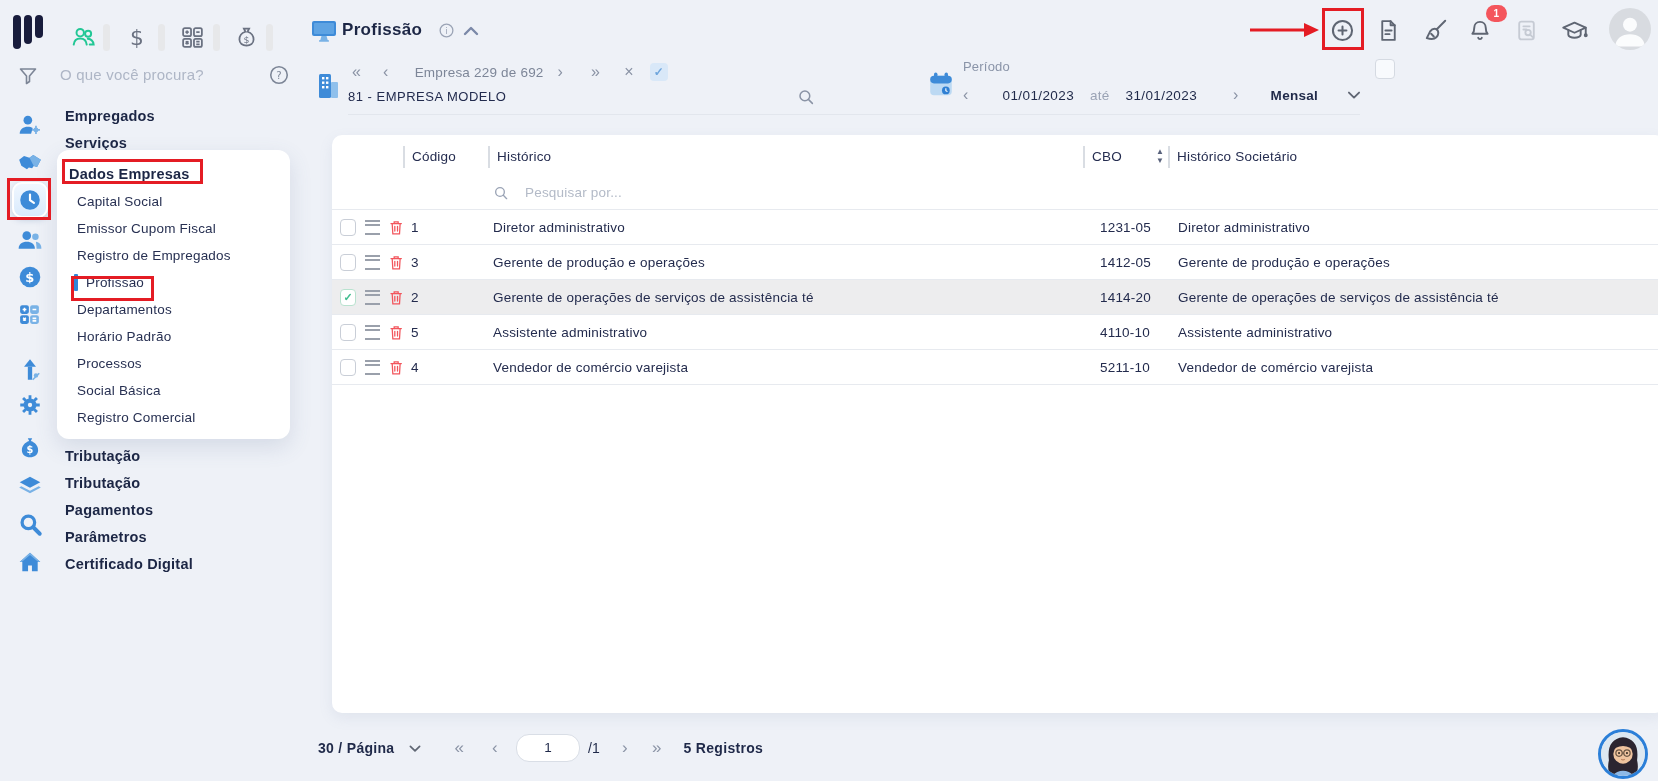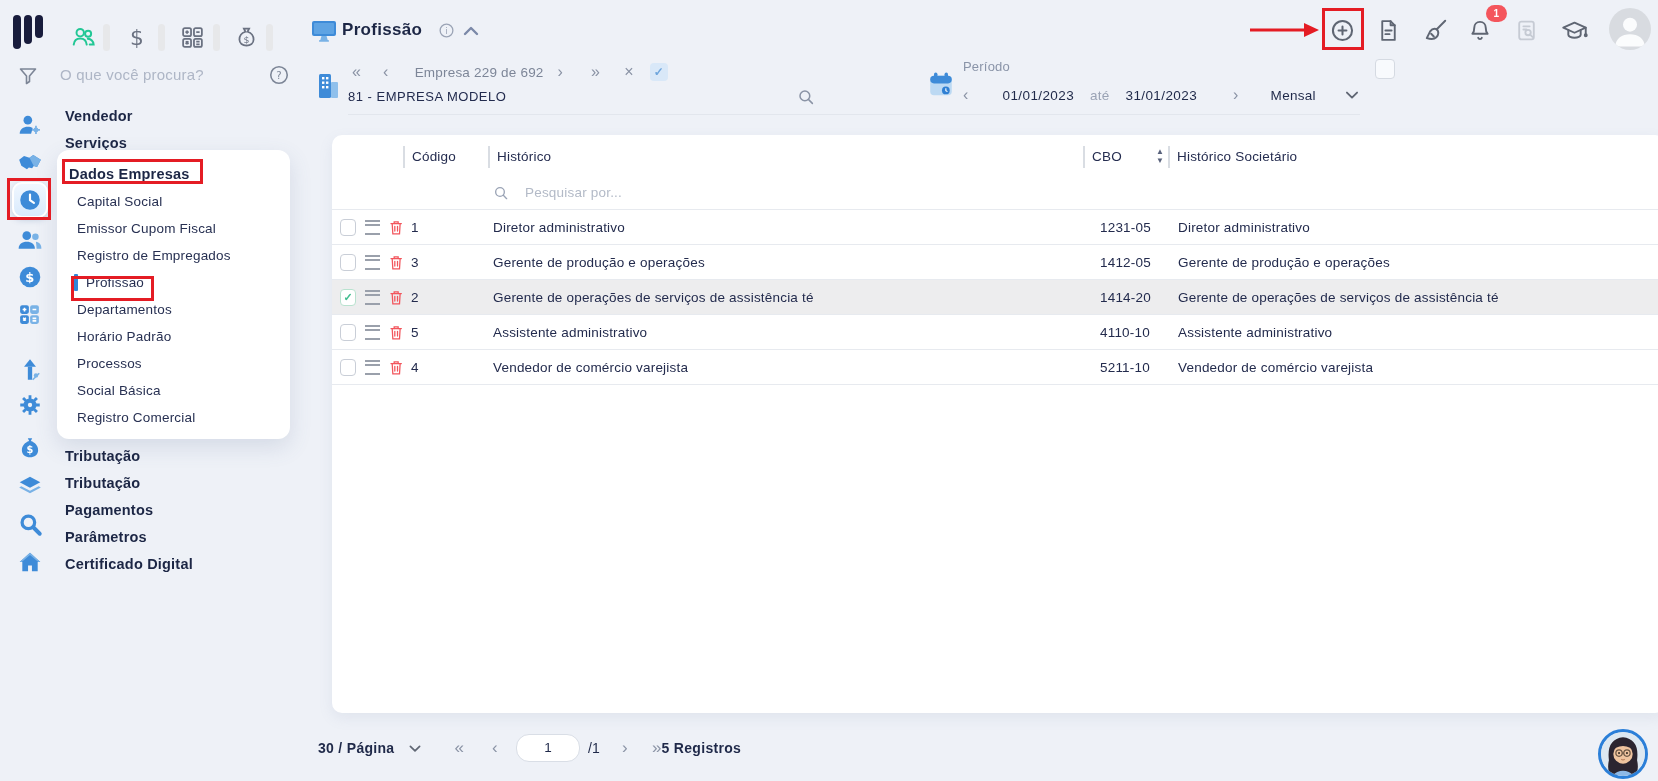--- a/index.html
+++ b/index.html
@@ -172,21 +172,21 @@
   </div>
   <div class="search-ph">O que você procura?</div>
   <div class="abs" style="left:268px;top:64px">
     <svg width="22" height="22" viewBox="0 0 24 24" fill="none" stroke="#7c8596" stroke-width="1.7">
       <circle cx="12" cy="12" r="9"></circle>
         <text x="12" y="16" text-anchor="middle" font-size="11" fill="#7c8596" stroke="none">?</text>
     </svg>
   </div>
 
   <div class="abs" style="left:65px;top:103px">
-    <div class="nav-item">Vendedor</div>
+    <div class="nav-item">Empregados</div>
       <div class="nav-item">Serviços</div>
   </div>
 
   <div class="panel">
     <div class="panel-title">Dados Empresas</div>
     <div class="panel-item">Capital Social</div>
       <div class="panel-item">Emissor Cupom Fiscal</div>
       <div class="panel-item">Registro de Empregados</div>
       <div class="panel-item active">Profissão</div>
       <div class="panel-item">Departamentos</div>
@@ -357,21 +357,21 @@
         <path d="M16.5 16v2.2l1.5 1" stroke="#fff" stroke-width="1" fill="none"></path>
     </svg>
   </div>
   <div class="abs" style="left:963px;top:59px;font-size:13px;color:#8a94a8">Período</div>
   <div class="abs" style="left:963px;top:86px;display:flex;align-items:center;font-size:13.5px;color:#1f2949">
     <span class="gray-nav" style="margin-right:34px">‹</span>
     <span style="font-weight:400;letter-spacing:.4px">01/01/2023</span>
     <span style="color:#9aa3b5;margin:0 16px">até</span>
     <span style="font-weight:500;letter-spacing:.4px">31/01/2023</span>
     <span class="gray-nav" style="margin:0 32px 0 36px">›</span>
-    <span style="font-weight:normal;letter-spacing:.3px">Mensal</span>
+    <span style="font-weight:bold;letter-spacing:.3px">Mensal</span>
     <svg style="margin-left:28px" width="16" height="11" viewBox="0 0 18 13" fill="none" stroke="#5f6673" stroke-width="2.2" stroke-linecap="round" stroke-linejoin="round">
         <path d="M3 3l6 6 6-6"></path>
       </svg>
   </div>
   <div class="chk" style="position:absolute;left:1375px;top:59px;width:20px;height:20px;border:1.5px solid #d5dae2;background:#f8fafd"></div>
 
   <div class="card">
     <div class="tgrid thead">
       <div></div>
       <div class="th">Código</div>
@@ -484,21 +484,21 @@
     <span class="pg-bold">30 / Página</span>
     <svg style="margin:2px 0 0 14px" width="14" height="10" viewBox="0 0 18 13" fill="none" stroke="#5f6673" stroke-width="2.2" stroke-linecap="round" stroke-linejoin="round">
         <path d="M3 3l6 6 6-6"></path>
       </svg>
     <span class="pg-arrow" style="margin-left:32px">«</span>
     <span class="pg-arrow" style="margin-left:28px">‹</span>
     <span class="pg-pill" style="margin-left:18px">1</span>
     <span style="margin-left:8px;font-weight:500">/1</span>
     <span class="pg-arrow" style="margin-left:22px">›</span>
     <span class="pg-arrow" style="margin-left:24px">»</span>
-    <span class="pg-bold" style="">5 Registros</span>
+    <span class="pg-bold" style="margin-left:22px">5 Registros</span>
   </div>
 
   <div class="redbox" style="left:7px;top:178px;width:44px;height:42px"></div>
   <div class="redbox" style="left:62px;top:159px;width:141px;height:25px"></div>
   <div class="redbox" style="left:71px;top:276px;width:83px;height:25px"></div>
   <div class="redbox" style="left:1322px;top:8px;width:42px;height:42px"></div>
   <svg class="abs" style="left:1248px;top:21px" width="74" height="18">
     <line x1="2" y1="9" x2="58" y2="9" stroke="#e41c24" stroke-width="3"></line>
     <path d="M56 2l15 7-15 7z" fill="#e41c24"></path>
   </svg>

